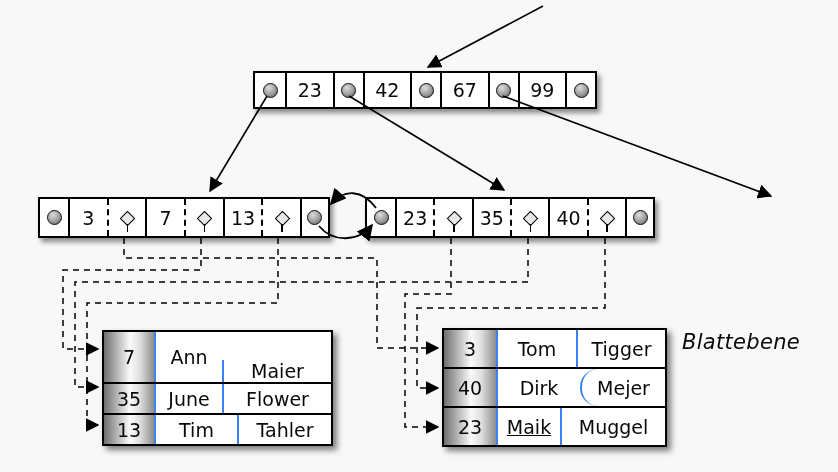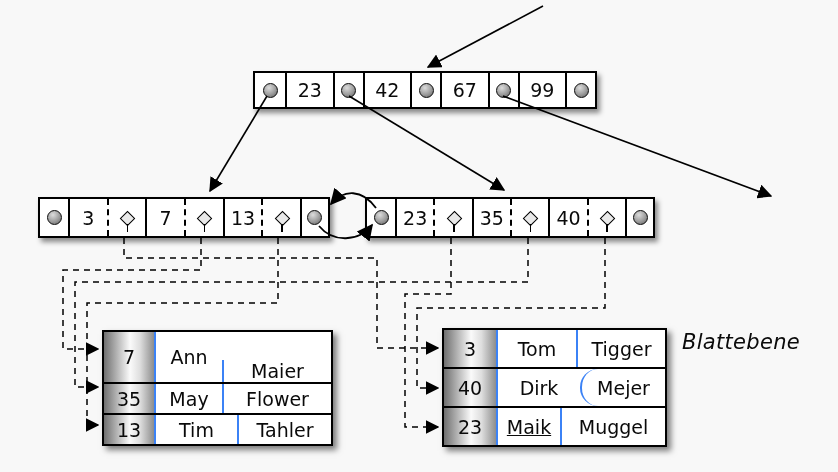--- a/index.html
+++ b/index.html
@@ -145,21 +145,21 @@
   </div>
 
   <div class="dtable" style="left:102px; top:330px; width:231px; height:116px;">
     <div class="trow">
       <div class="tcell kcol" style="width:50px;">7</div>
       <div class="tcell" style="width:68px;">Ann</div>
       <div class="tcell" style="flex:1;margin-top:28px;">Maier</div>
     </div>
     <div class="trow">
       <div class="tcell kcol" style="width:50px;">35</div>
-      <div class="tcell" style="width:68px;">May</div>
+      <div class="tcell" style="width:68px;">June</div>
       <div class="tcell" style="flex:1;text-align:center;">Flower</div>
     </div>
     <div class="trow">
       <div class="tcell kcol" style="width:50px;">13</div>
       <div class="tcell" style="width:83px;">Tim</div>
       <div class="tcell" style="flex:1;">Tahler</div>
     </div>
   </div>
 
   <div class="dtable" style="left:442px; top:328px; width:225px; height:119px;">

